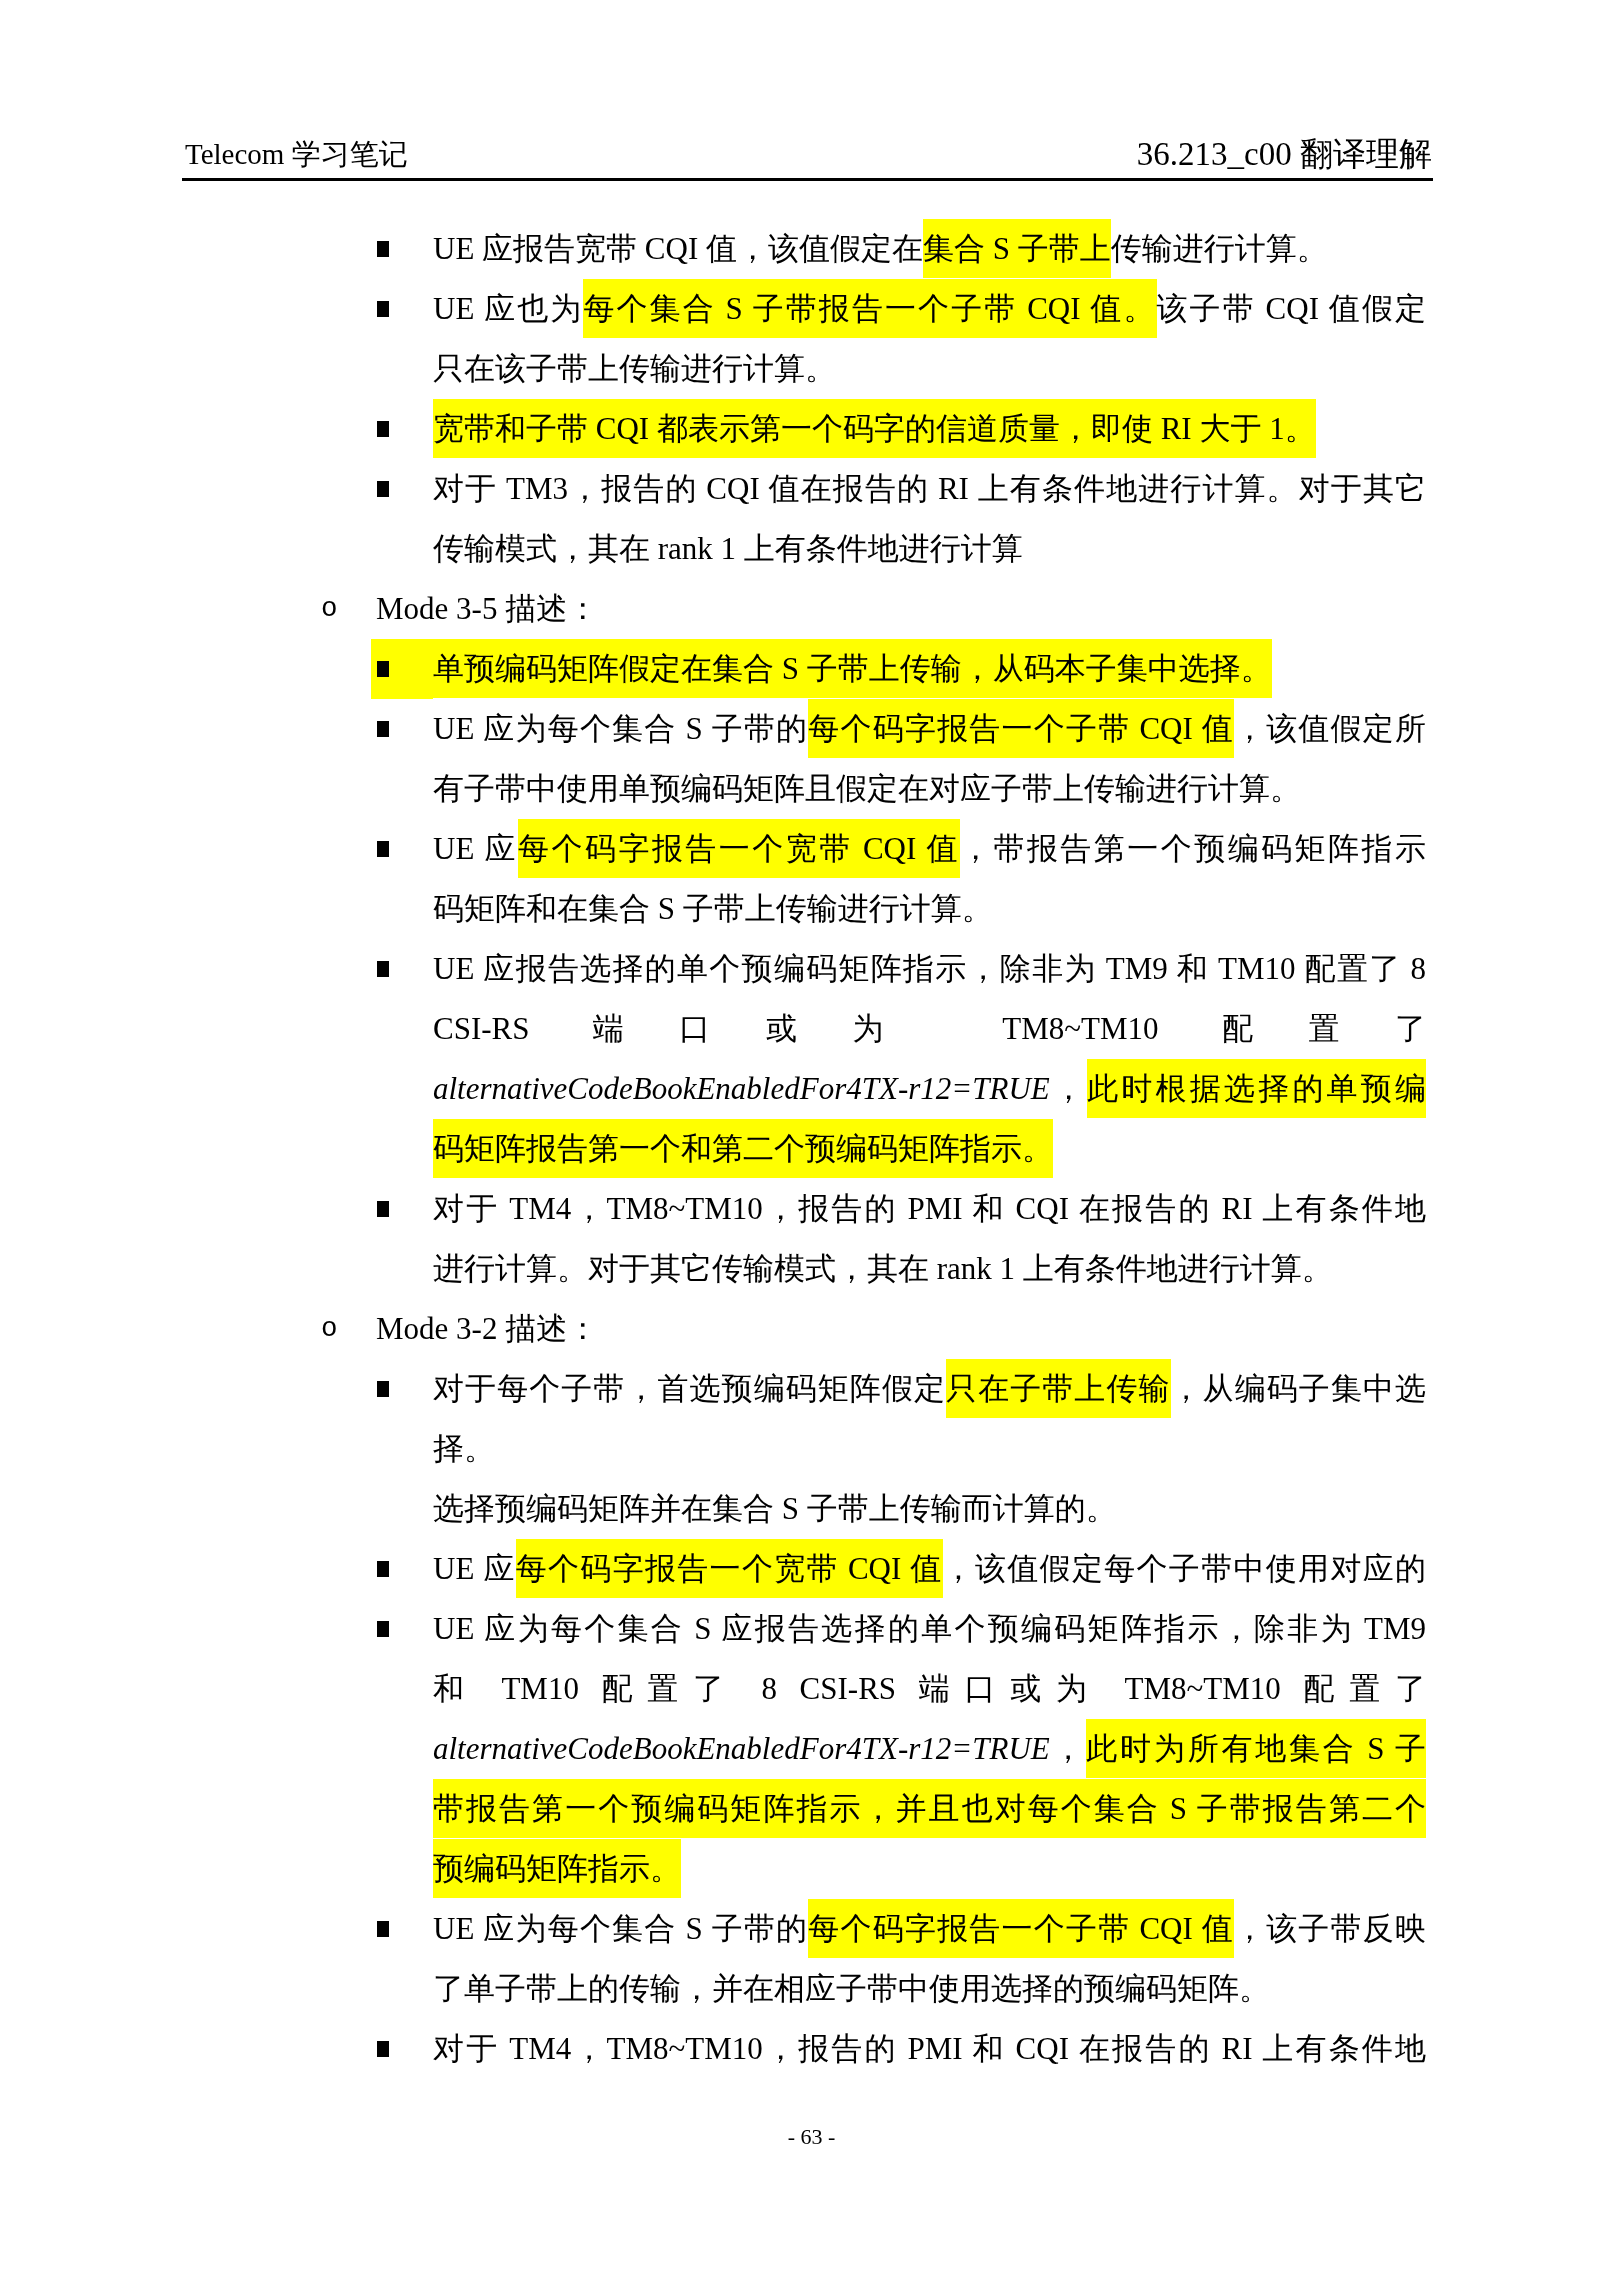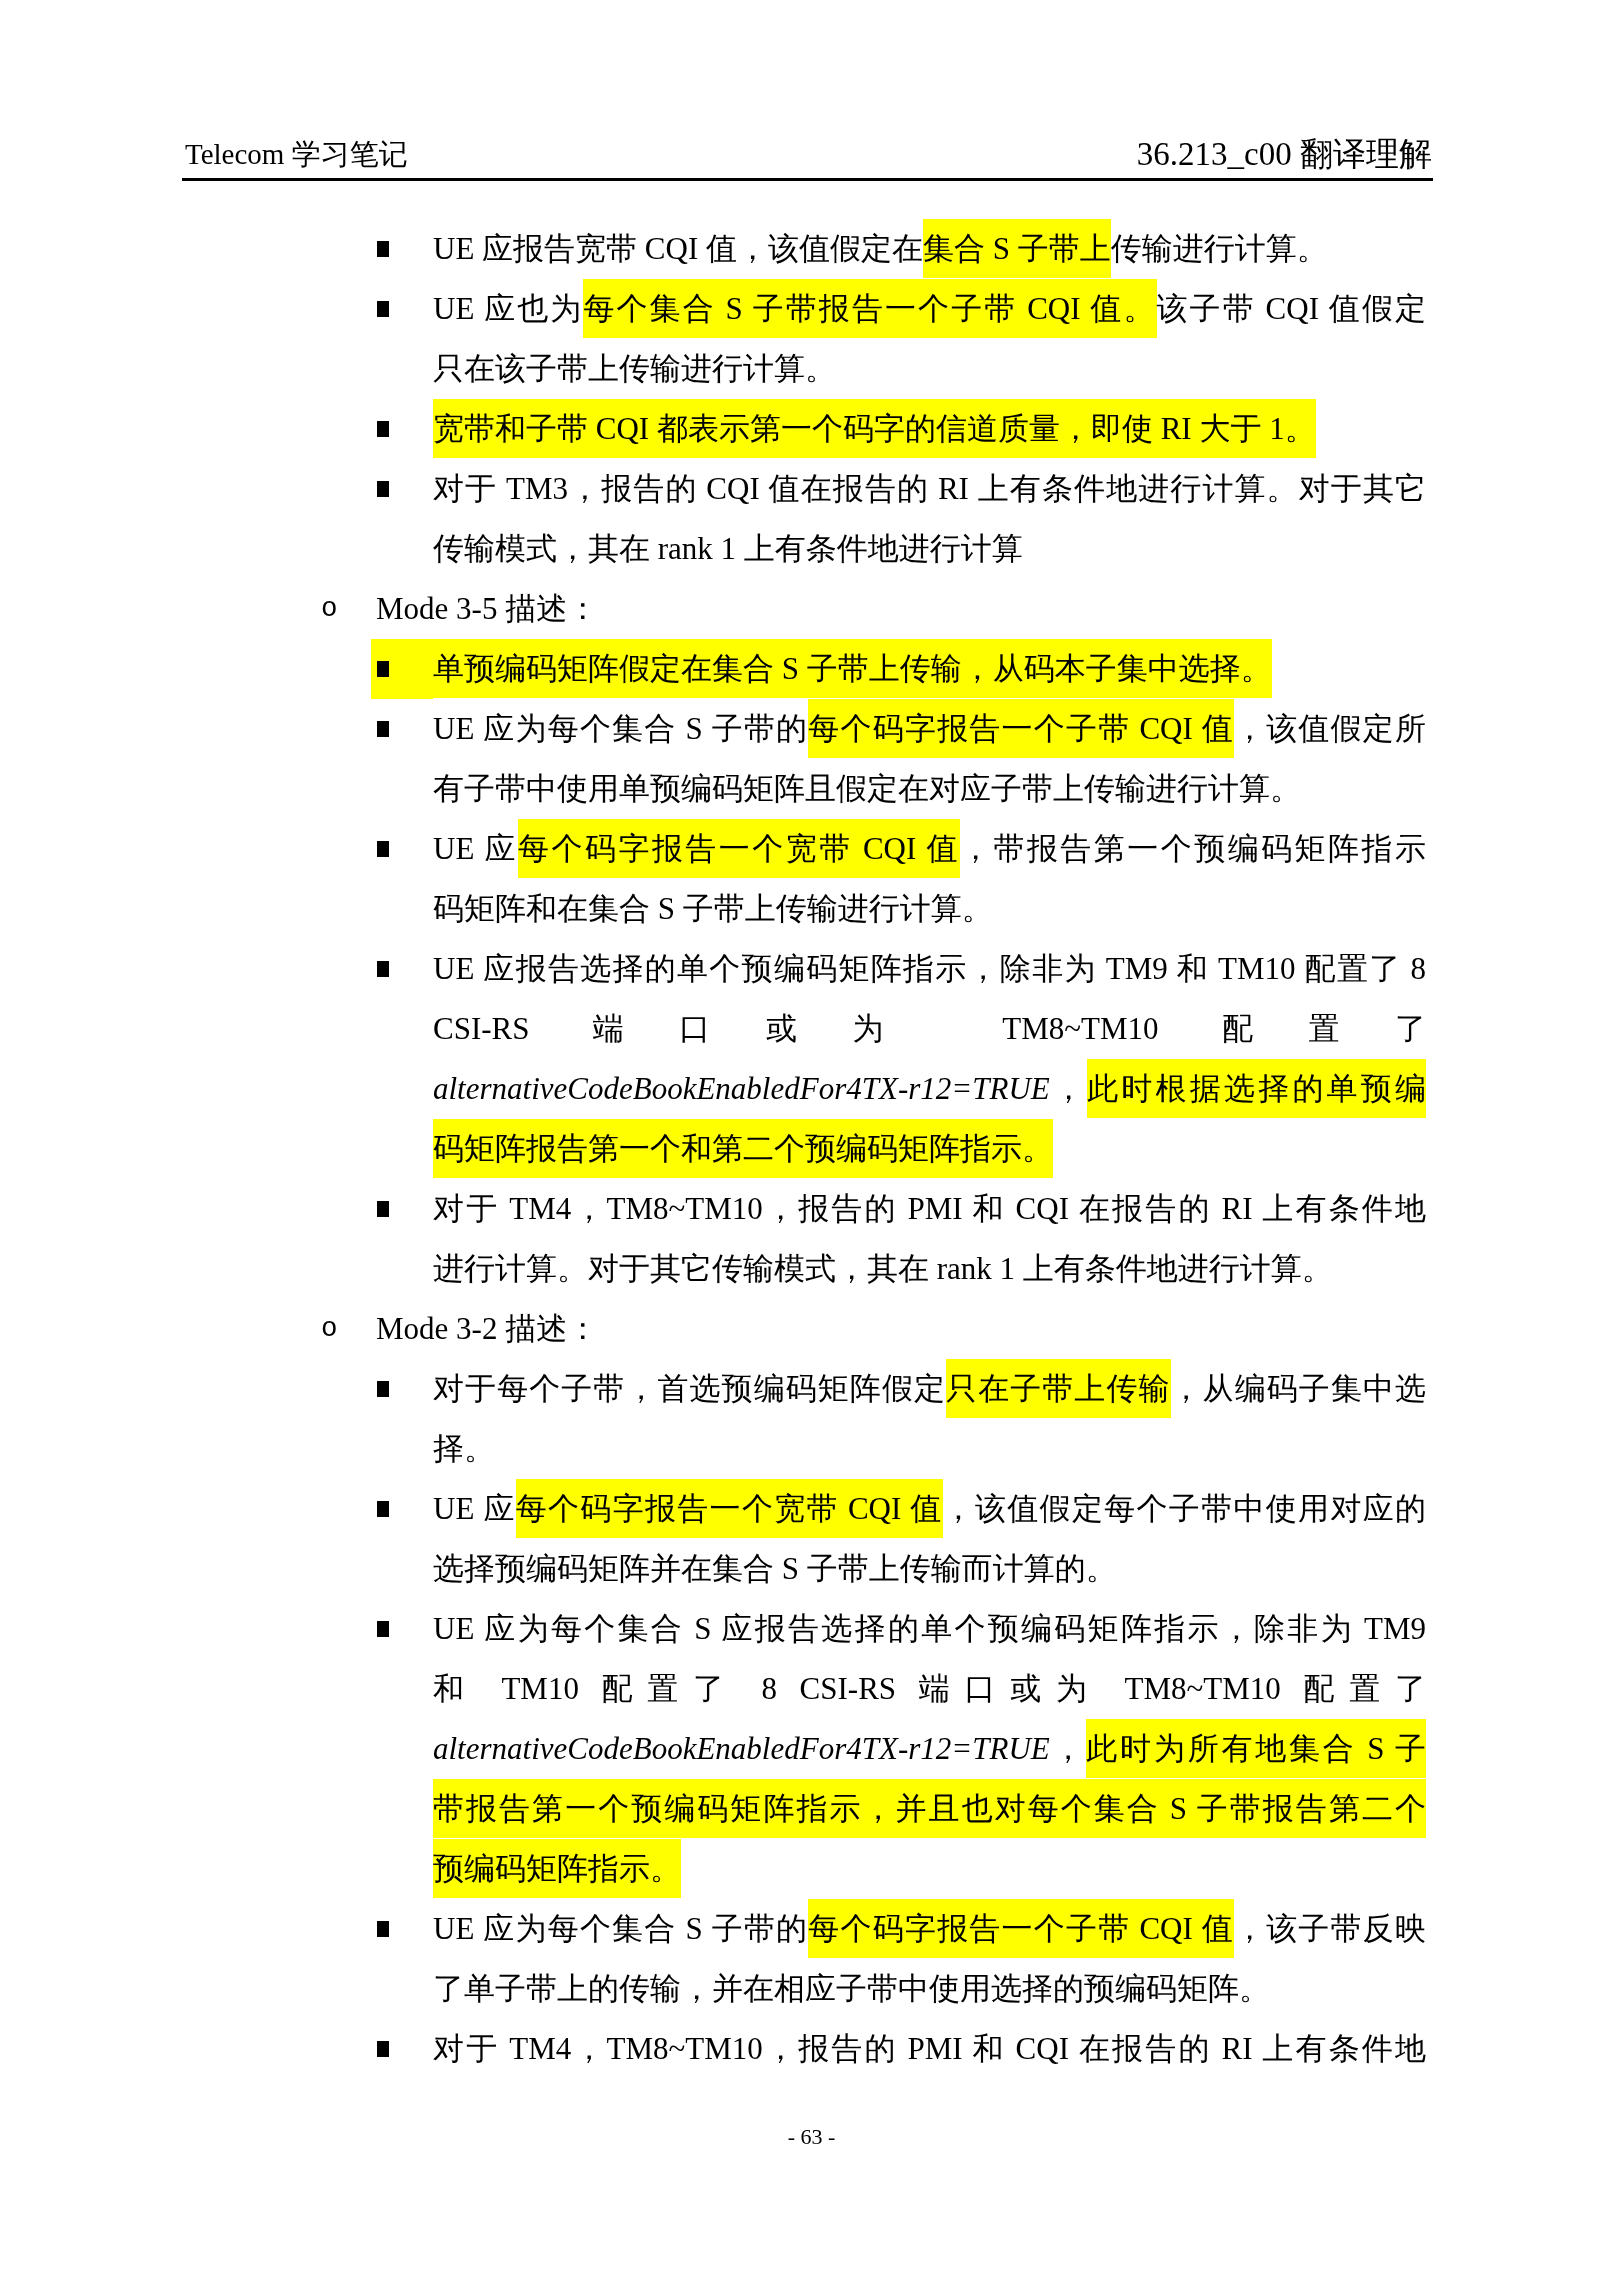--- a/index.html
+++ b/index.html
@@ -50,22 +50,22 @@
     <div class="line lv-sq"><span class="">码矩阵和在集合 S 子带上传输进行计算。</span></div>
     <div class="line lv-sq j"><span class="sqm"></span><span class="">UE 应报告选择的单个预编码矩阵指示，除非为 TM9 和 TM10 配置了 8</span></div>
     <div class="line lv-sq j"><span class="">CSI-RS 端口或为 TM8~TM10 配置了</span></div>
     <div class="line lv-sq j"><span class=" it">alternativeCodeBookEnabledFor4TX-r12=TRUE</span><span class="">，</span><span class="hl">此时根据选择的单预编</span></div>
     <div class="line lv-sq"><span class="hl">码矩阵报告第一个和第二个预编码矩阵指示。</span></div>
     <div class="line lv-sq j"><span class="sqm"></span><span class="">对于 TM4，TM8~TM10，报告的 PMI 和 CQI 在报告的 RI 上有条件地</span></div>
     <div class="line lv-sq"><span class="">进行计算。对于其它传输模式，其在 rank 1 上有条件地进行计算。</span></div>
     <div class="line lv-o"><span class="om">o</span><span class="">Mode 3-2 描述：</span></div>
     <div class="line lv-sq j"><span class="sqm"></span><span class="">对于每个子带，首选预编码矩阵假定</span><span class="hl">只在子带上传输</span><span class="">，从编码子集中选</span></div>
     <div class="line lv-sq"><span class="">择。</span></div>
+    <div class="line lv-sq"><span class="">选择预编码矩阵并在集合 S 子带上传输而计算的。</span></div>
     <div class="line lv-sq j"><span class="sqm"></span><span class="">UE 应</span><span class="hl">每个码字报告一个宽带 CQI 值</span><span class="">，该值假定每个子带中使用对应的</span></div>
-    <div class="line lv-sq"><span class="">选择预编码矩阵并在集合 S 子带上传输而计算的。</span></div>
     <div class="line lv-sq j"><span class="sqm"></span><span class="">UE 应为每个集合 S 应报告选择的单个预编码矩阵指示，除非为 TM9</span></div>
     <div class="line lv-sq j"><span class="">和 TM10 配置了 8 CSI-RS 端口或为 TM8~TM10 配置了</span></div>
     <div class="line lv-sq j"><span class=" it">alternativeCodeBookEnabledFor4TX-r12=TRUE</span><span class="">，</span><span class="hl">此时为所有地集合 S 子</span></div>
     <div class="line lv-sq j"><span class="hl">带报告第一个预编码矩阵指示，并且也对每个集合 S 子带报告第二个</span></div>
     <div class="line lv-sq"><span class="hl">预编码矩阵指示。</span></div>
     <div class="line lv-sq j"><span class="sqm"></span><span class="">UE 应为每个集合 S 子带的</span><span class="hl">每个码字报告一个子带 CQI 值</span><span class="">，该子带反映</span></div>
     <div class="line lv-sq"><span class="">了单子带上的传输，并在相应子带中使用选择的预编码矩阵。</span></div>
     <div class="line lv-sq j"><span class="sqm"></span><span class="">对于 TM4，TM8~TM10，报告的 PMI 和 CQI 在报告的 RI 上有条件地</span></div>
   </div>
 

